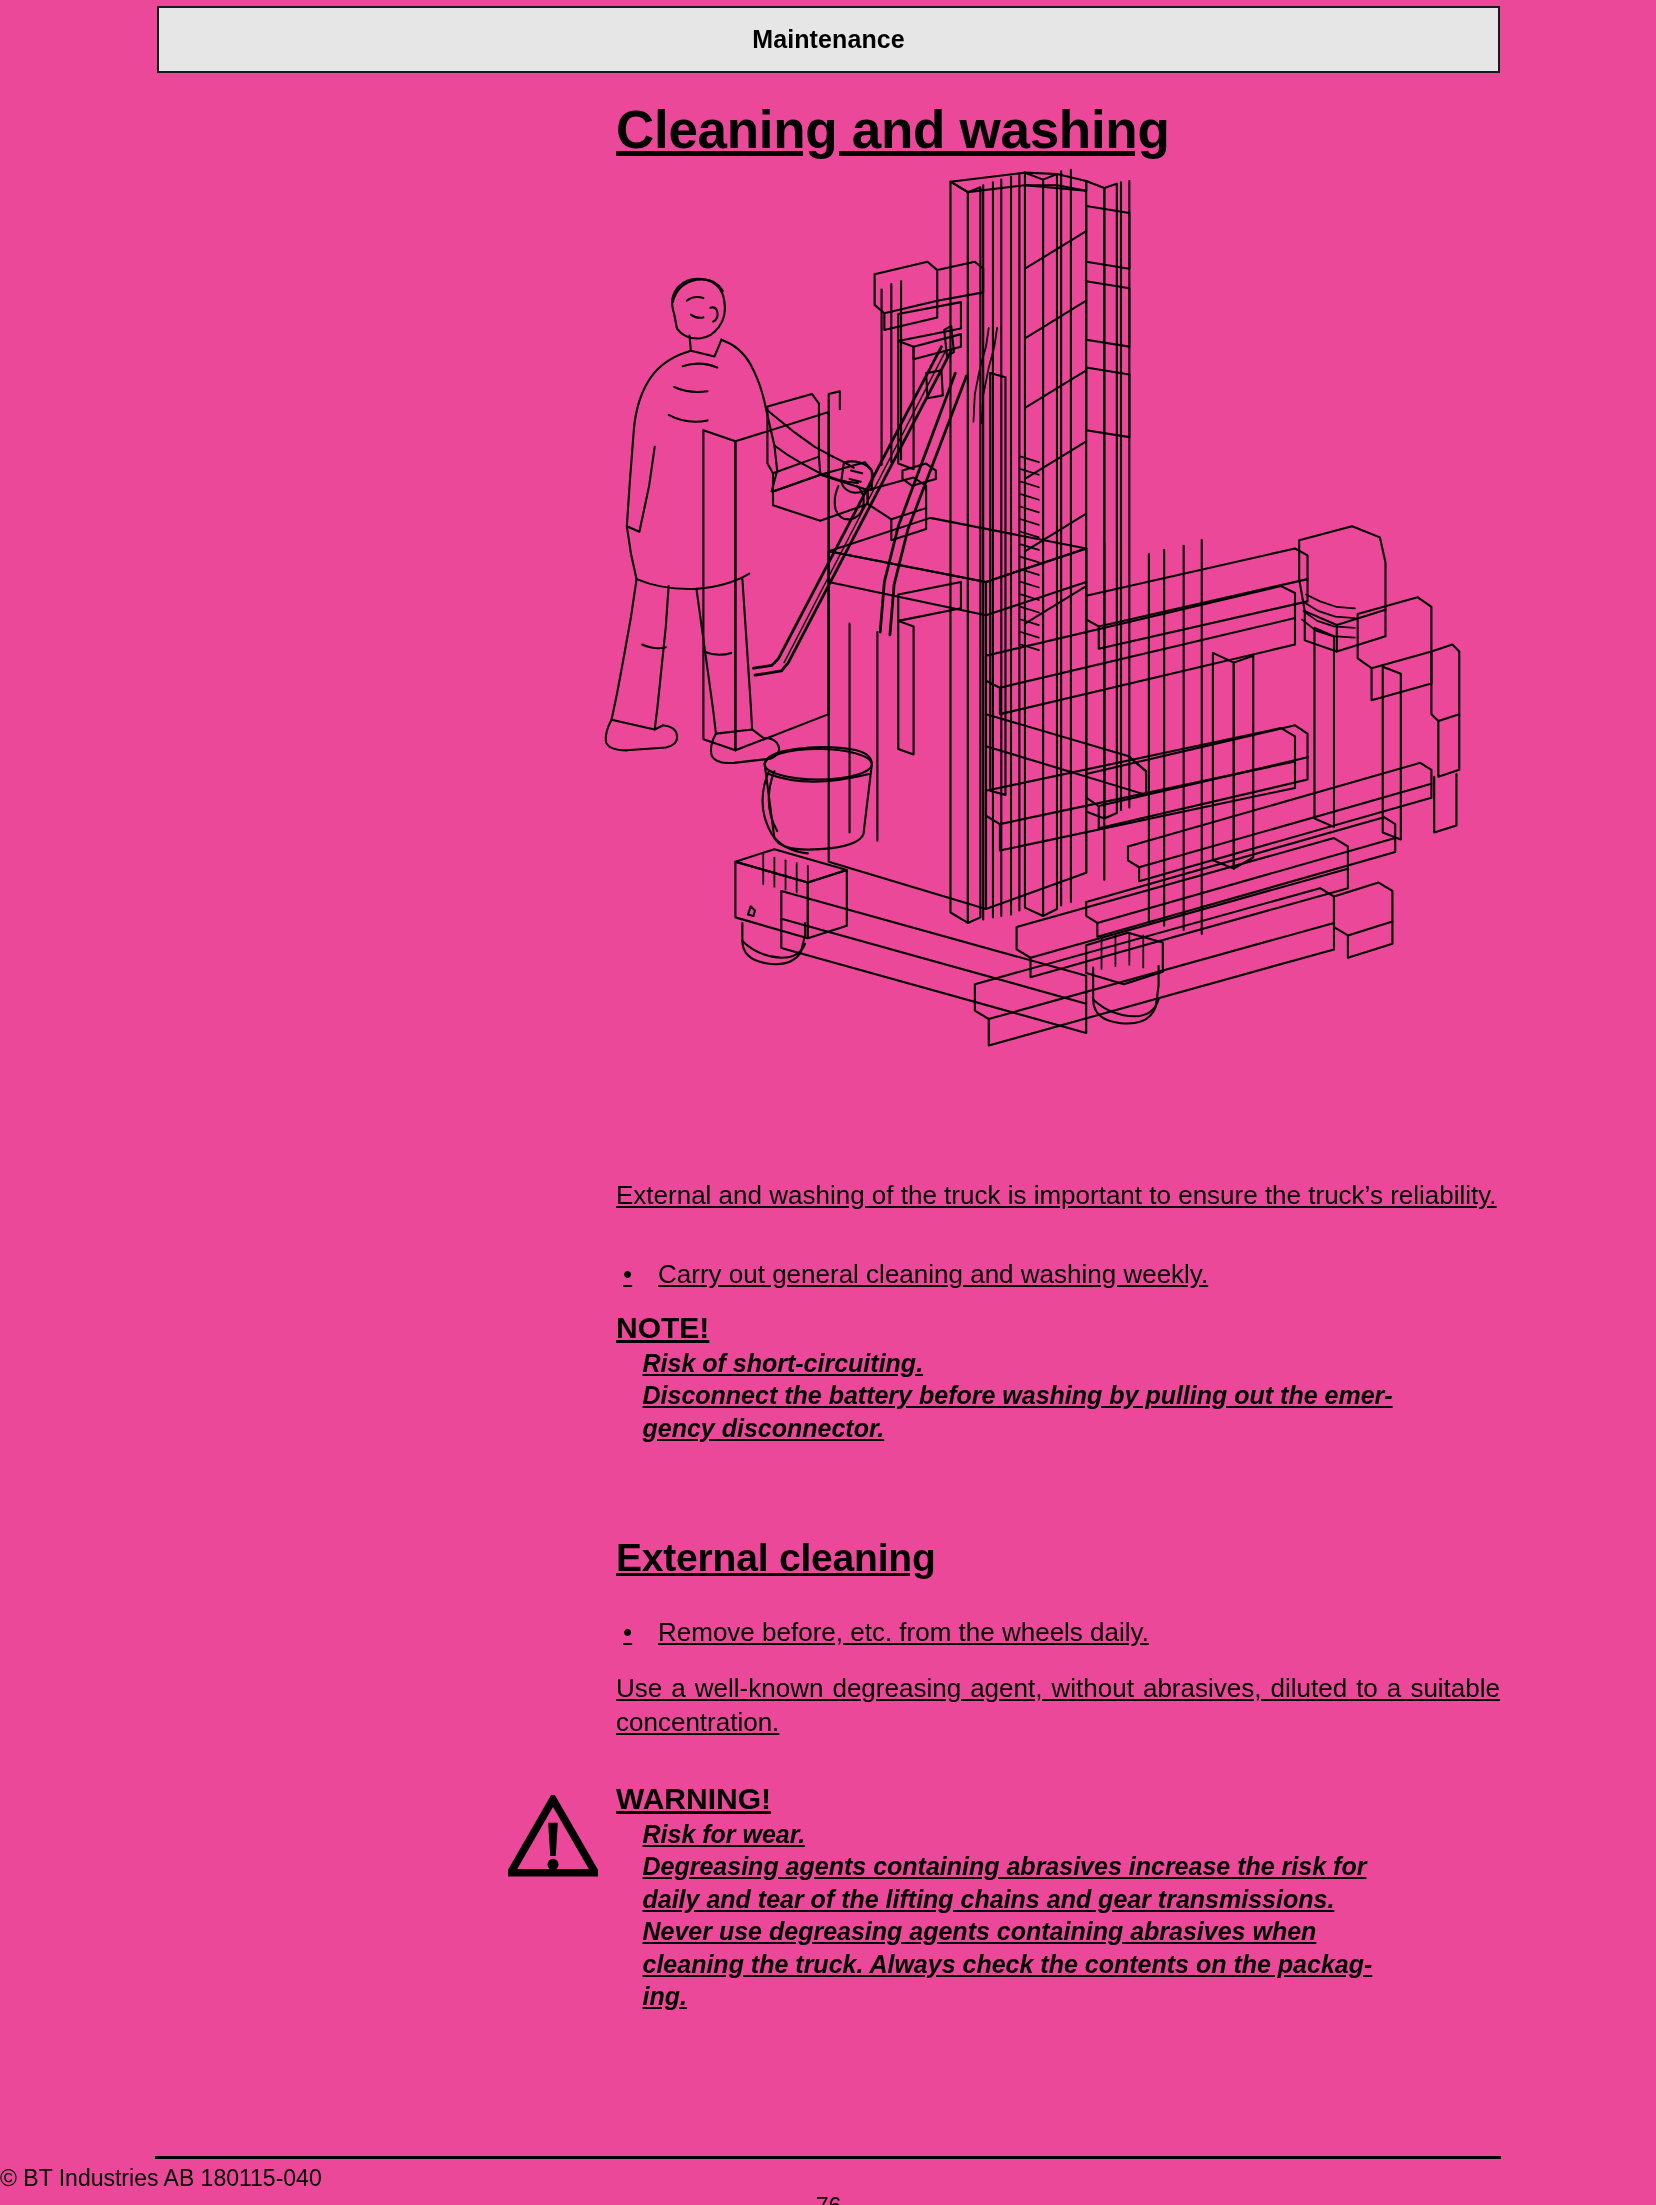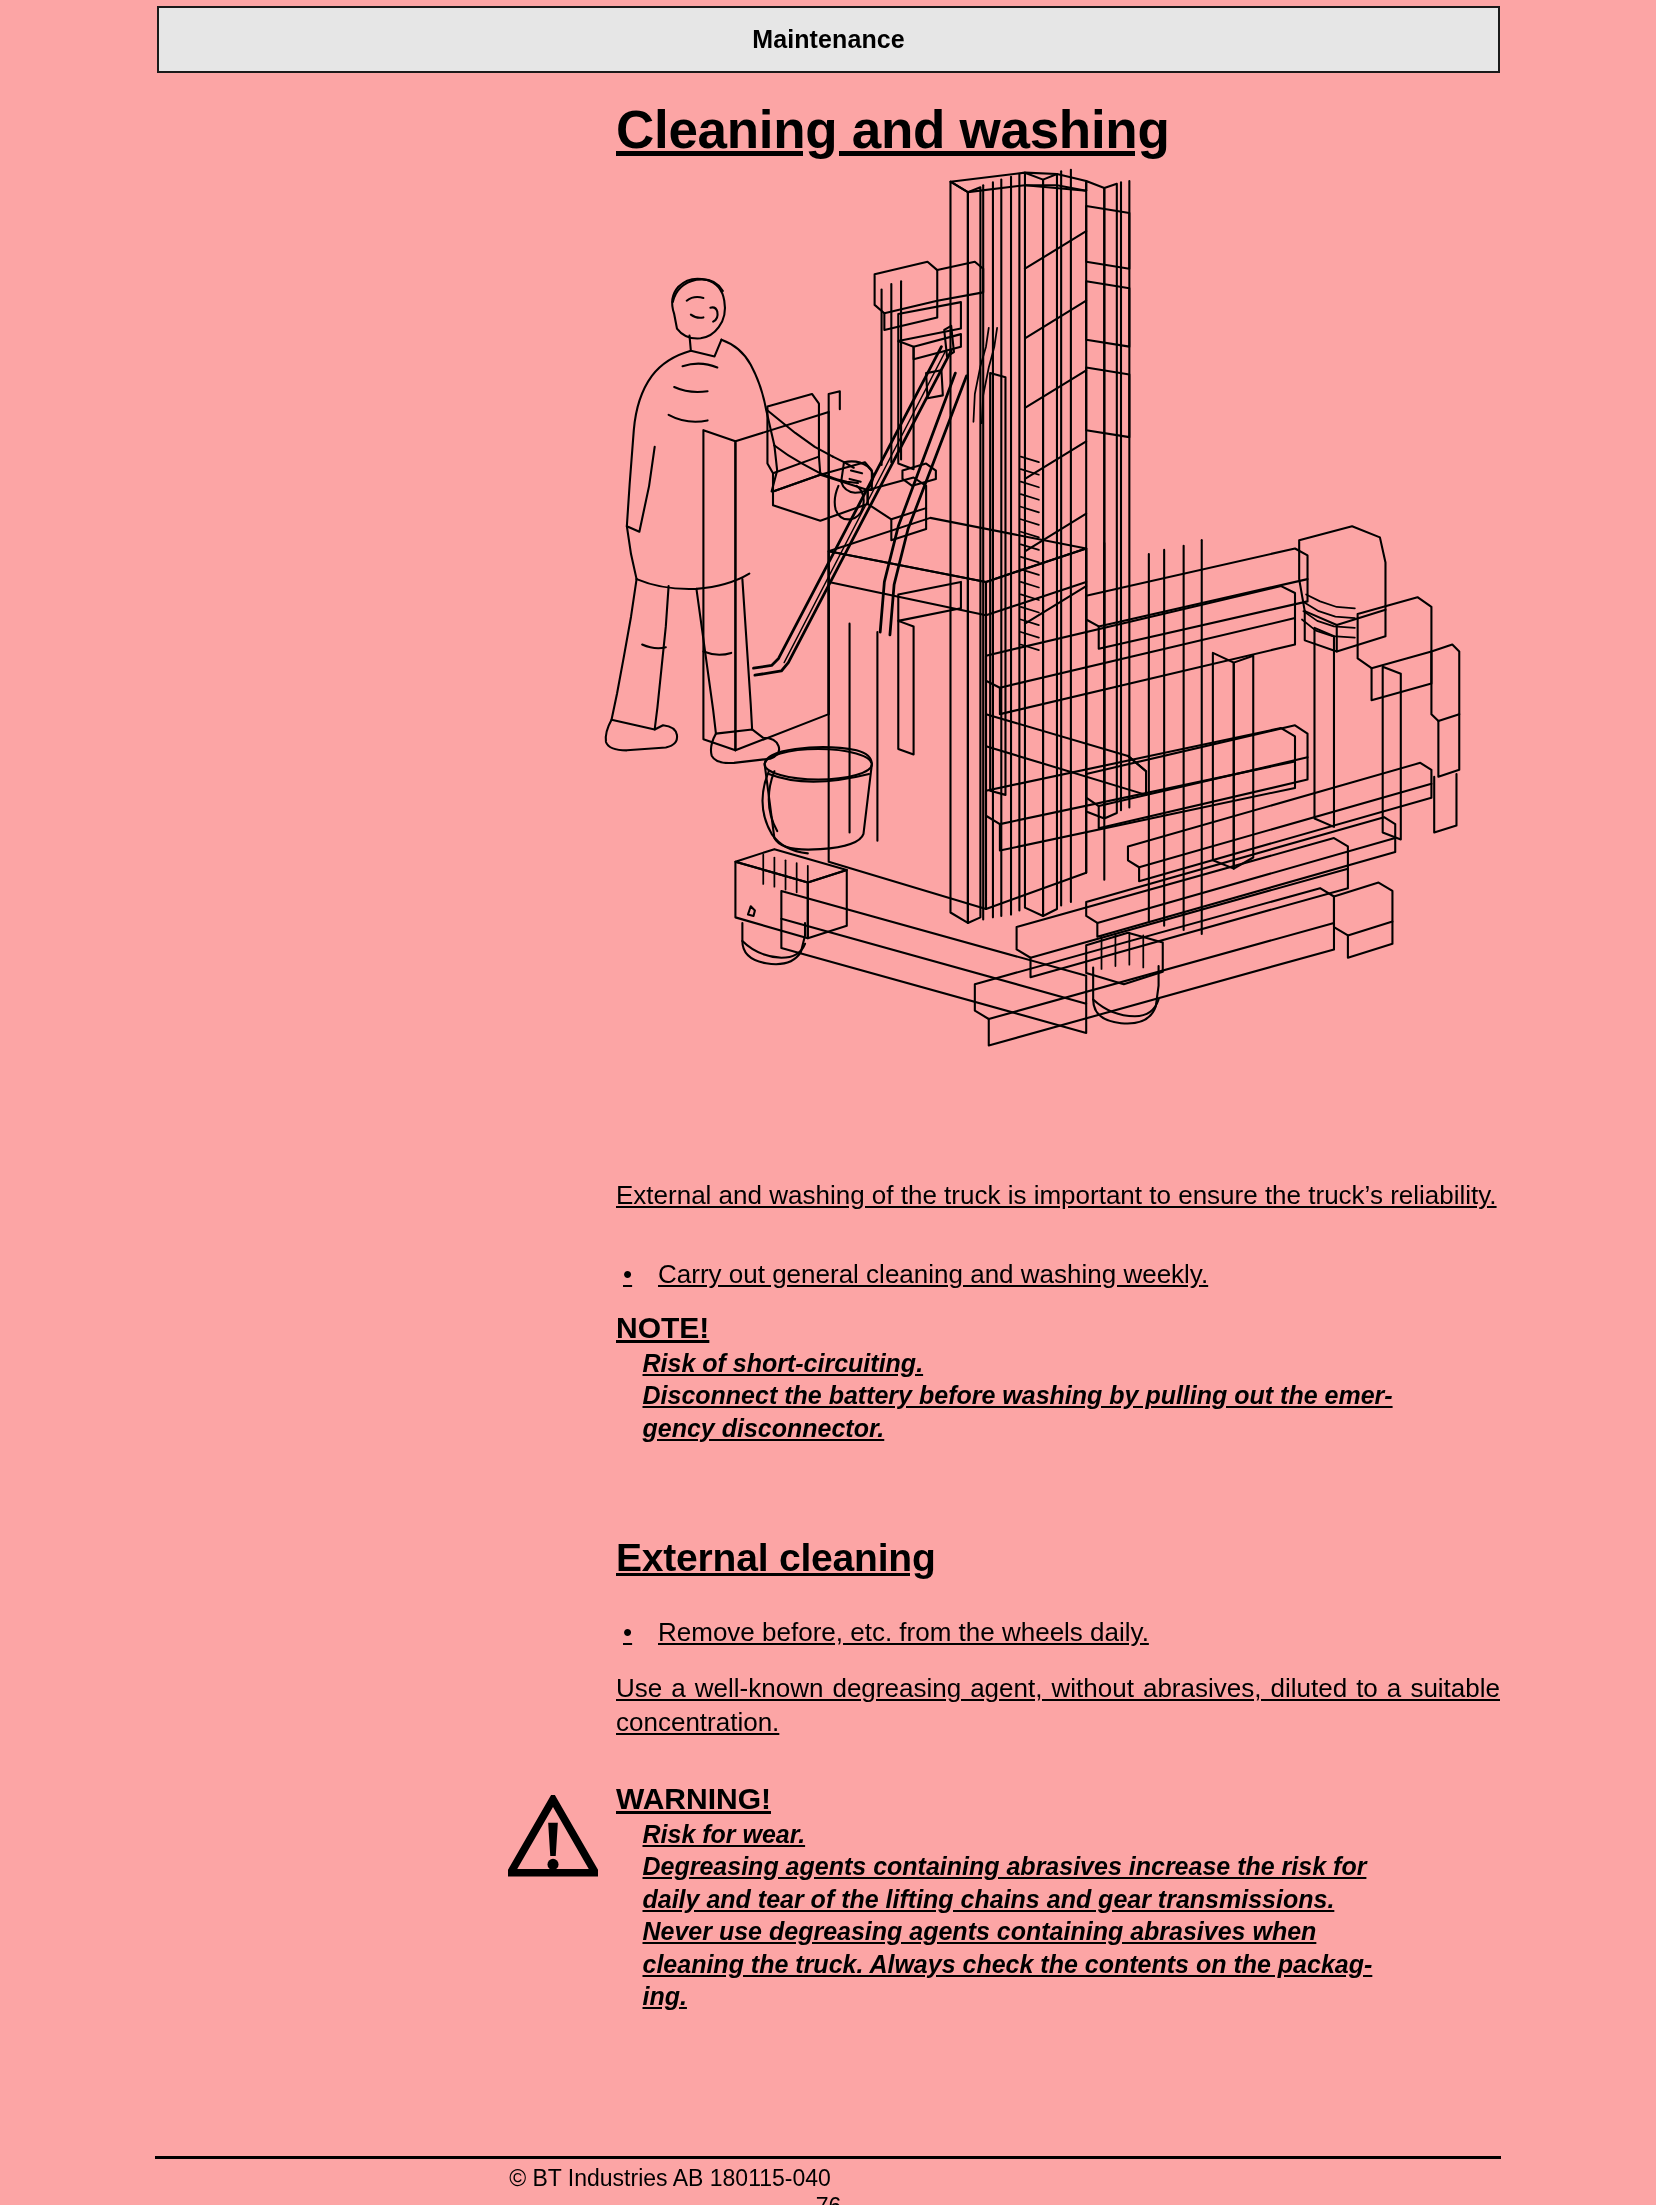--- a/index.html
+++ b/index.html
@@ -9,21 +9,21 @@
     background: #ffffff;
   }
   body {
     font-family: "Liberation Sans", sans-serif;
     color: #000000;
   }
   #page {
     position: relative;
     width: 1657px;
     height: 2205px;
-    background: #fca5a5;
+    background: #ec4899;
     overflow: hidden;
   }
 
   
   .header-band {
     position: absolute;
     left: 157px;
     top: 5.6px;
     width: 1343px;
     height: 67px;
@@ -120,21 +120,21 @@
     top: 2156px;
     width: 1346px;
     height: 0;
     border-top: 3.5px solid #000;
   }
   .footer-text {
     position: absolute;
     left: 0;
     top: 2162px;
     width: 1340px;
-    text-align: center;
+    text-align: left;
     font-size: 23px;
     line-height: 1.45;
   }
   .footer-page {
     position: absolute;
     left: 0;
     top: 2193px;
     width: 1657px;
     text-align: center;
     font-size: 23px;

